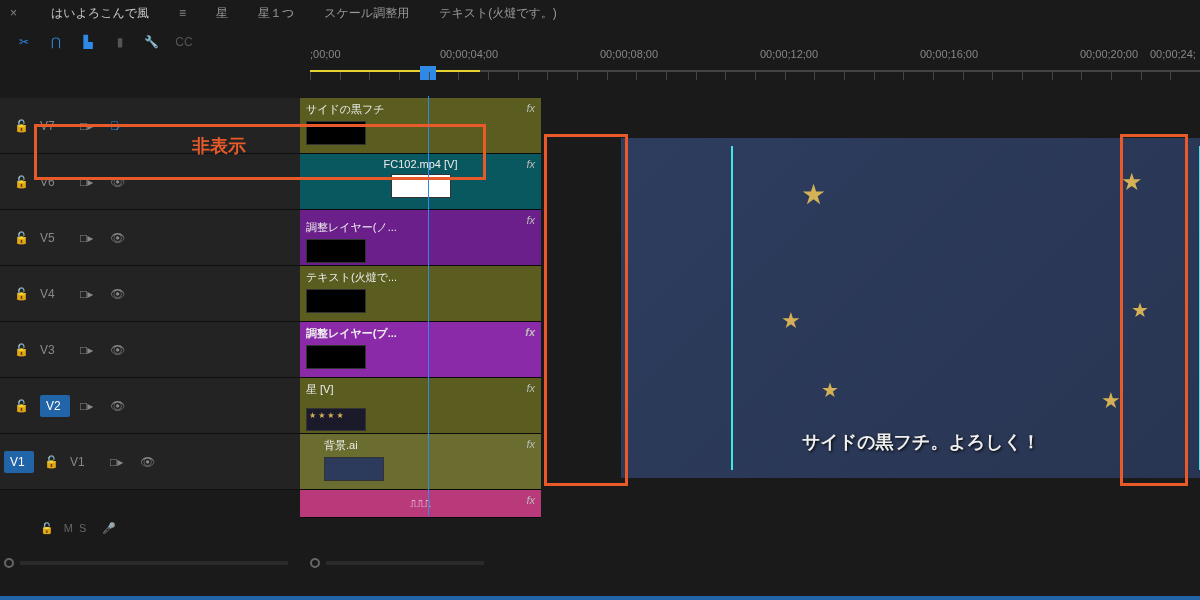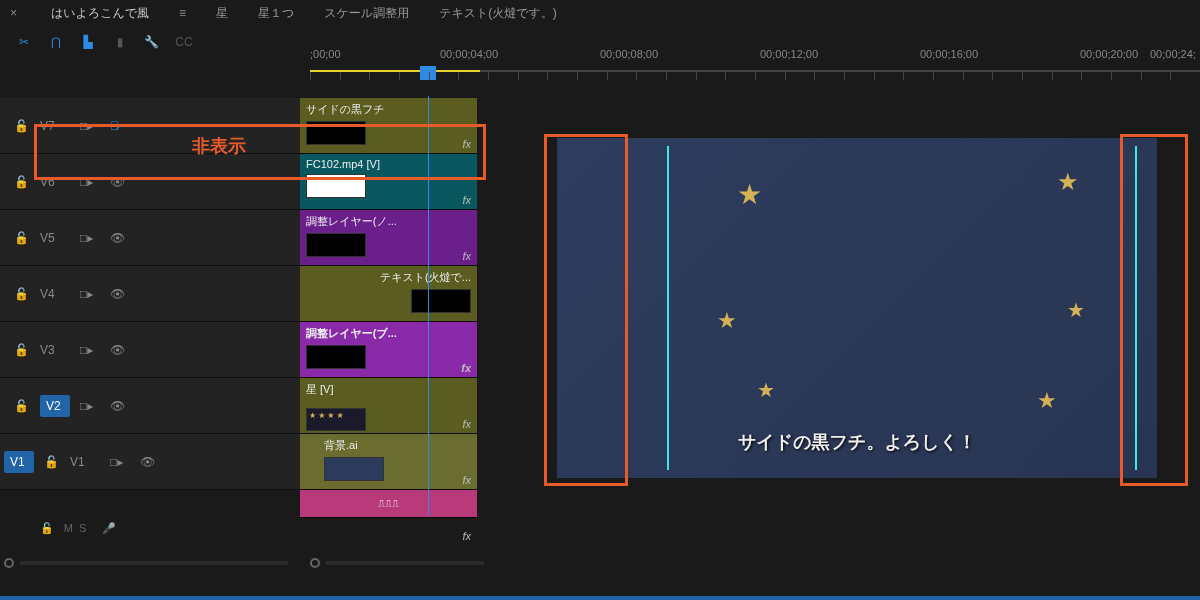--- a/index.html
+++ b/index.html
@@ -129,21 +129,21 @@
     border-bottom:1px solid #0f0f0f;
     background:#232323;
   }
   .track-header .lock { color:#666; width:16px; }
   .track-header .track-label { color:#888; width:30px; font-size:12px; }
   .track-header .track-label.active { background:#2264a8; color:#fff; padding:4px 6px; border-radius:2px; }
   .track-header .sync { color:#888; width:20px; }
   .track-header .eye { color:#888; width:20px; }
   .track-header .eye.hidden { color:#2e8ae6; position:relative; }
   .clips-column {
-    width:177px;
+    width:241px;
     background:#1a1a1a;
   }
   .clip {
     height:56px;
     display:flex;
     align-items:center;
     border-bottom:1px solid #0a0a0a;
     position:relative;
     padding:0;
   }
@@ -169,26 +169,25 @@
     margin:2px 6px;
     border:1px solid #333;
   }
   .clip-fx {
     position:absolute;
     right:6px;
     top:4px;
     color:#bbb;
     font-style:italic;
     font-size:11px;
-    margin-top:36px;
   }
   .clip.olive1 .clip-body { background:#5a5d1f; }
-  .clip.teal .clip-body { background:#0a585f; }
-  .clip.purple .clip-body { background:#6a1f8a; }
-  .clip.olive2 .clip-body { background:#5a5d1f;align-items:flex-end; }
+  .clip.teal .clip-body { background:#0a585f;align-items:center; }
+  .clip.purple .clip-body { background:#6a1f8a;justify-content:flex-end; }
+  .clip.olive2 .clip-body { background:#5a5d1f; }
   .clip.bright-purple .clip-body { background:#8a2aa8;font-weight:bold; }
   .clip.olive3 .clip-body { background:#5a5d1f;gap:8px; }
   .clip.olive4 .clip-body { background:#6a6d2f;padding-left:18px; }
   .clip.pink .clip-body { background:#b83a7a; }
   .clip.pink { height:28px; }
   .right-area {
     flex:1;
     position:relative;
     background:#1a1a1a;
   }

